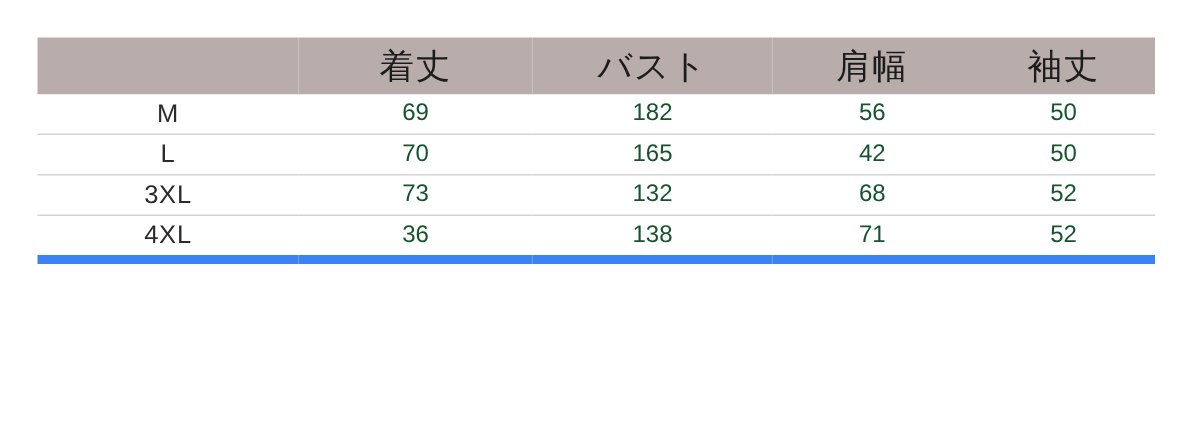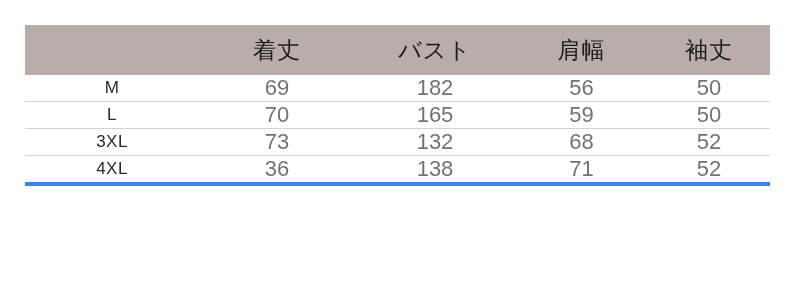--- a/index.html
+++ b/index.html
@@ -27,50 +27,50 @@
     table-layout: fixed;
     background: #ffffff;
   }
   table.size-chart col.c-size  { width: 174px; }
   table.size-chart col.c-d1    { width: 156px; }
   table.size-chart col.c-d2    { width: 160px; }
   table.size-chart col.c-d3    { width: 133px; }
   table.size-chart col.c-d4    { width: 122px; }
 
   thead tr.header-row th {
-    height: 50px;
+    height: 38px;
     background: #b8adab;
     color: #1c1c1c;
     font-weight: normal;
     font-size: 23px;
     text-align: center;
     vertical-align: middle;
     padding: 0;
     letter-spacing: 1px;
   }
   thead tr.header-row th.size-head {
     background: #b8adab;
   }
   tbody tr.data-row td {
     height: 26px;
     padding: 0;
     text-align: center;
     vertical-align: middle;
-    font-size: 22px;
-    color: #737373;
+    font-size: 16px;
+    color: #14532d;
     border-bottom: 1px solid #d3d3d3;
     background: #ffffff;
   }
   tbody tr.data-row td.size-cell {
     font-size: 17px;
     color: #2a2a2a;
     letter-spacing: 0.5px;
   }
   tbody tr.data-row:last-child td {
-    border-bottom: 4px solid #3b82f6;
+    border-bottom: 6px solid #3b82f6;
   }
   tbody tr.data-row:first-child td {
     border-top: none;
   }
 </style>
 </head>
 <body>
 
 <div id="size-chart-wrap">
   <table class="size-chart">
@@ -95,21 +95,21 @@
         <td class="size-cell">M</td>
         <td>69</td>
         <td>182</td>
         <td>56</td>
         <td>50</td>
       </tr>
       <tr class="data-row">
         <td class="size-cell">L</td>
         <td>70</td>
         <td>165</td>
-        <td>59</td>
+        <td>42</td>
         <td>50</td>
       </tr>
       <tr class="data-row">
         <td class="size-cell">3XL</td>
         <td>73</td>
         <td>132</td>
         <td>68</td>
         <td>52</td>
       </tr>
       <tr class="data-row">

